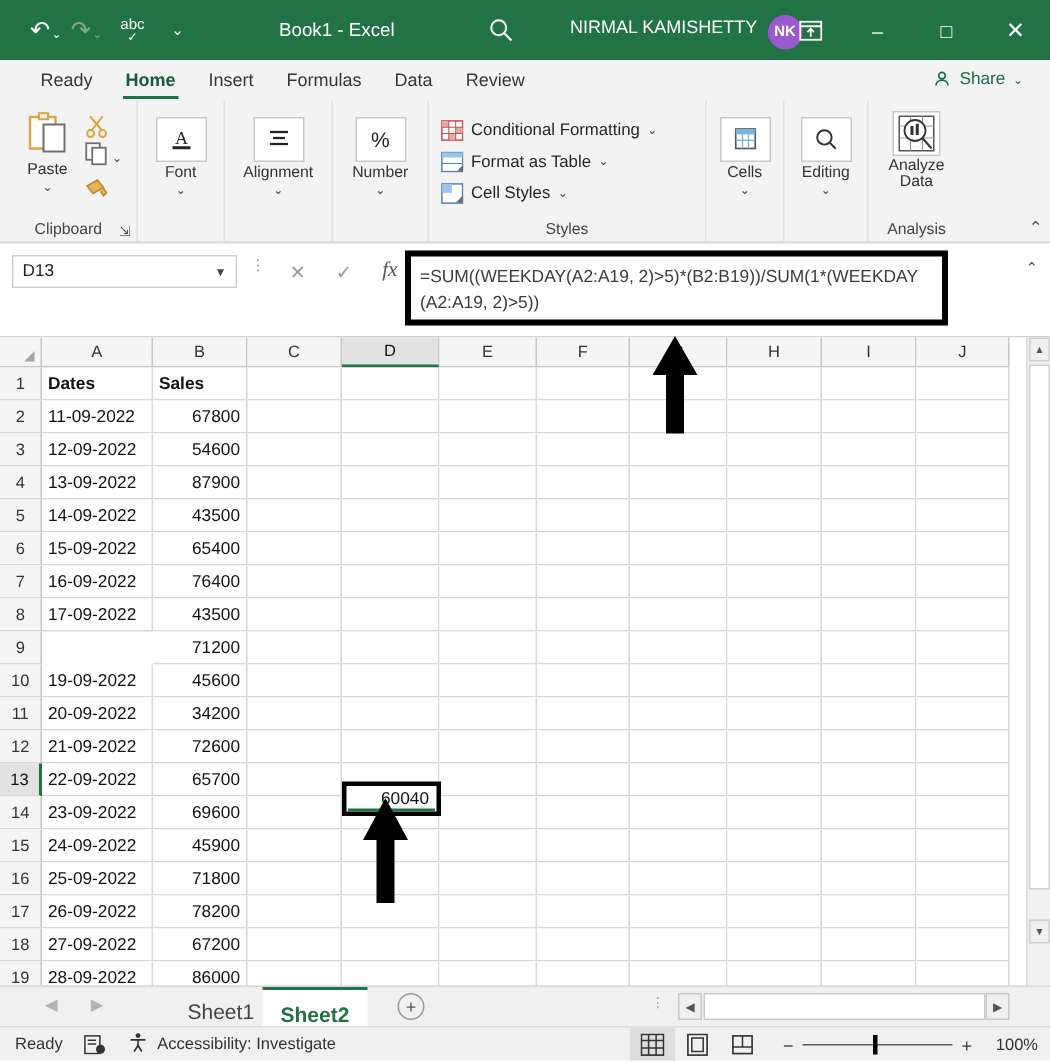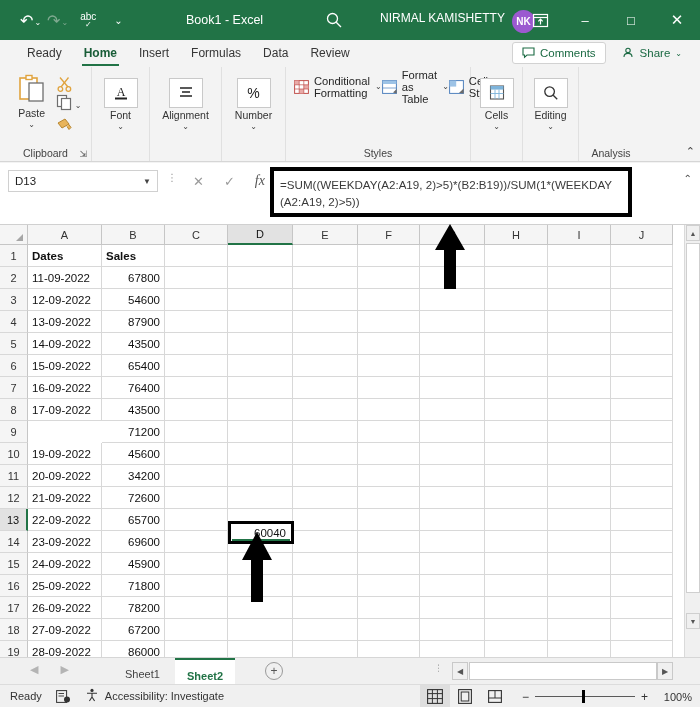--- a/index.html
+++ b/index.html
@@ -153,21 +153,21 @@
               display:flex; align-items:center; justify-content:center; font-size:7px; color:#555; }
   .vsb .thumb { position:absolute; left:1px; top:18px; width:14px; height:350px; background:#fff; border:1px solid #cfcfcf; }
 
   
   .annot-arrow { position:absolute; z-index:9; }
 
   
   .tabbar { position:absolute; left:0; top:657px; width:700px; height:27px; background:#f0f0f0; border-top:1px solid #d6d6d6; }
   .navarrows { position:absolute; left:30px; top:5px; display:flex; gap:22px; color:#b4b4b4; font-size:11px; }
   .stab { position:absolute; top:0; height:27px; display:flex; align-items:center; justify-content:center;
-          font-size:11px; color:#444; padding:16px 12px; }
+          font-size:14px; color:#444; padding:16px 12px; }
   .stab.active { background:#fff; color:#217346; font-weight:bold; border-top:2px solid #217346; }
   .addsheet { position:absolute; left:265px; top:4px; width:18px; height:18px; border:1px solid #9a9a9a;
               border-radius:50%; display:flex; align-items:center; justify-content:center;
               font-size:12px; color:#555; }
   .hdots { position:absolute; left:434px; top:8px; font-size:9px; color:#999; line-height:5px; }
   .hsb { position:absolute; left:452px; top:4px; width:222px; height:18px; }
   .hsb .arw { position:absolute; top:0; width:16px; height:18px; background:#f0f0f0; border:1px solid #c9c9c9;
               display:flex; align-items:center; justify-content:center; font-size:8px; color:#555; }
   .hsb .track { position:absolute; left:17px; top:0; width:188px; height:18px; background:#fff; border:1px solid #c9c9c9; }
 
@@ -248,26 +248,20 @@
 
   <div class="ribbontabs">
     <div class="rtab">Ready</div>
     <div class="rtab active">Home</div>
     <div class="rtab">Insert</div>
     <div class="rtab">Formulas</div>
     <div class="rtab">Data</div>
     <div class="rtab">Review</div>
 
     <div class="rt-right">
-      <div class="pillbtn">
-        <svg width="13" height="12" viewBox="0 0 13 12">
-          <path d="M1 1h11v7H5L2.5 10.3V8H1z" fill="none" stroke="#1b6a43" stroke-width="1.1"></path>
-        </svg>
-        <span>Comments</span>
-      </div>
       <div class="pillbtn plain">
         <svg width="13" height="12" viewBox="0 0 13 12">
           <path d="M2 10c0-2.2 1.8-3.6 4-3.6s4 1.4 4 3.6" fill="none" stroke="#1b6a43" stroke-width="1.1"></path>
           <circle cx="6" cy="3.4" r="2.2" fill="none" stroke="#1b6a43" stroke-width="1.1"></circle>
         </svg>
         <span>Share</span>
         <span style="font-size:8px;">⌄</span>
       </div>
     </div>
   </div>
@@ -353,21 +347,21 @@
           <div class="boxicon">
             <span style="font-size:14px;color:#222;">%</span>
           </div>
           <span class="lbl">Number</span>
           <span class="chev">⌄</span>
         </div>
       </div>
     </div>
 
     <div class="rgroup" style="width:185px; align-items:flex-start; padding-left:8px;">
-      <div class="gbody" style="flex-direction:row; padding-top:6px; align-items:flex-start;">
+      <div class="gbody" style="flex-direction:column; padding-top:6px; align-items:flex-start;">
         <div class="smallrow">
           <span class="sicon">
             <svg width="15" height="14" viewBox="0 0 15 14">
               <rect x="0.6" y="0.6" width="13.8" height="12.8" fill="#fff" stroke="#c0504d" stroke-width="1"></rect>
               <rect x="0.6" y="0.6" width="4.6" height="4.2" fill="#e8aaa8"></rect>
               <rect x="9.8" y="4.8" width="4.6" height="4.2" fill="#e8aaa8"></rect>
               <rect x="5.2" y="9" width="4.6" height="4.4" fill="#e8aaa8"></rect>
               <line x1="5.2" y1="0.6" x2="5.2" y2="13.4" stroke="#c0504d" stroke-width="0.7"></line>
               <line x1="9.8" y1="0.6" x2="9.8" y2="13.4" stroke="#c0504d" stroke-width="0.7"></line>
               <line x1="0.6" y1="4.8" x2="14.4" y2="4.8" stroke="#c0504d" stroke-width="0.7"></line>
@@ -431,20 +425,38 @@
               <line x1="11.2" y1="11.2" x2="15.2" y2="15.2" stroke="#333" stroke-width="1.3"></line>
             </svg>
           </div>
           <span class="lbl">Editing</span>
           <span class="chev">⌄</span>
         </div>
       </div>
     </div>
 
     <div class="rgroup" style="width:64px; border-right:none;">
+      <div class="gbody" style="padding-top:4px;">
+        <div class="bigbtn" style="width:56px;">
+          <div class="boxicon" style="width:32px;height:30px;">
+            <svg width="26" height="26" viewBox="0 0 26 26">
+              <rect x="1.5" y="1.5" width="23" height="23" fill="#fff" stroke="#555" stroke-width="1"></rect>
+              <line x1="1.5" y1="8" x2="24.5" y2="8" stroke="#999" stroke-width="0.8"></line>
+              <line x1="1.5" y1="16" x2="24.5" y2="16" stroke="#999" stroke-width="0.8"></line>
+              <line x1="9" y1="1.5" x2="9" y2="24.5" stroke="#999" stroke-width="0.8"></line>
+              <line x1="17" y1="1.5" x2="17" y2="24.5" stroke="#999" stroke-width="0.8"></line>
+              <circle cx="12" cy="11" r="7" fill="#fff" stroke="#333" stroke-width="1.2"></circle>
+              <rect x="9" y="8" width="2" height="6" fill="#333"></rect>
+              <rect x="12.5" y="6.5" width="2" height="7.5" fill="#333"></rect>
+              <line x1="17" y1="16" x2="23" y2="23" stroke="#333" stroke-width="1.4"></line>
+            </svg>
+          </div>
+          <span class="lbl" style="line-height:11px;text-align:center;">Analyze Data</span>
+        </div>
+      </div>
       <div class="glabel">Analysis</div>
     </div>
 
     <div style="position:absolute; right:5px; bottom:3px; font-size:11px; color:#444;">⌃</div>
   </div>
 
   <div class="fbar">
     <div class="namebox">
       <span>D13</span>
       <span class="nbcaret">▼</span>

